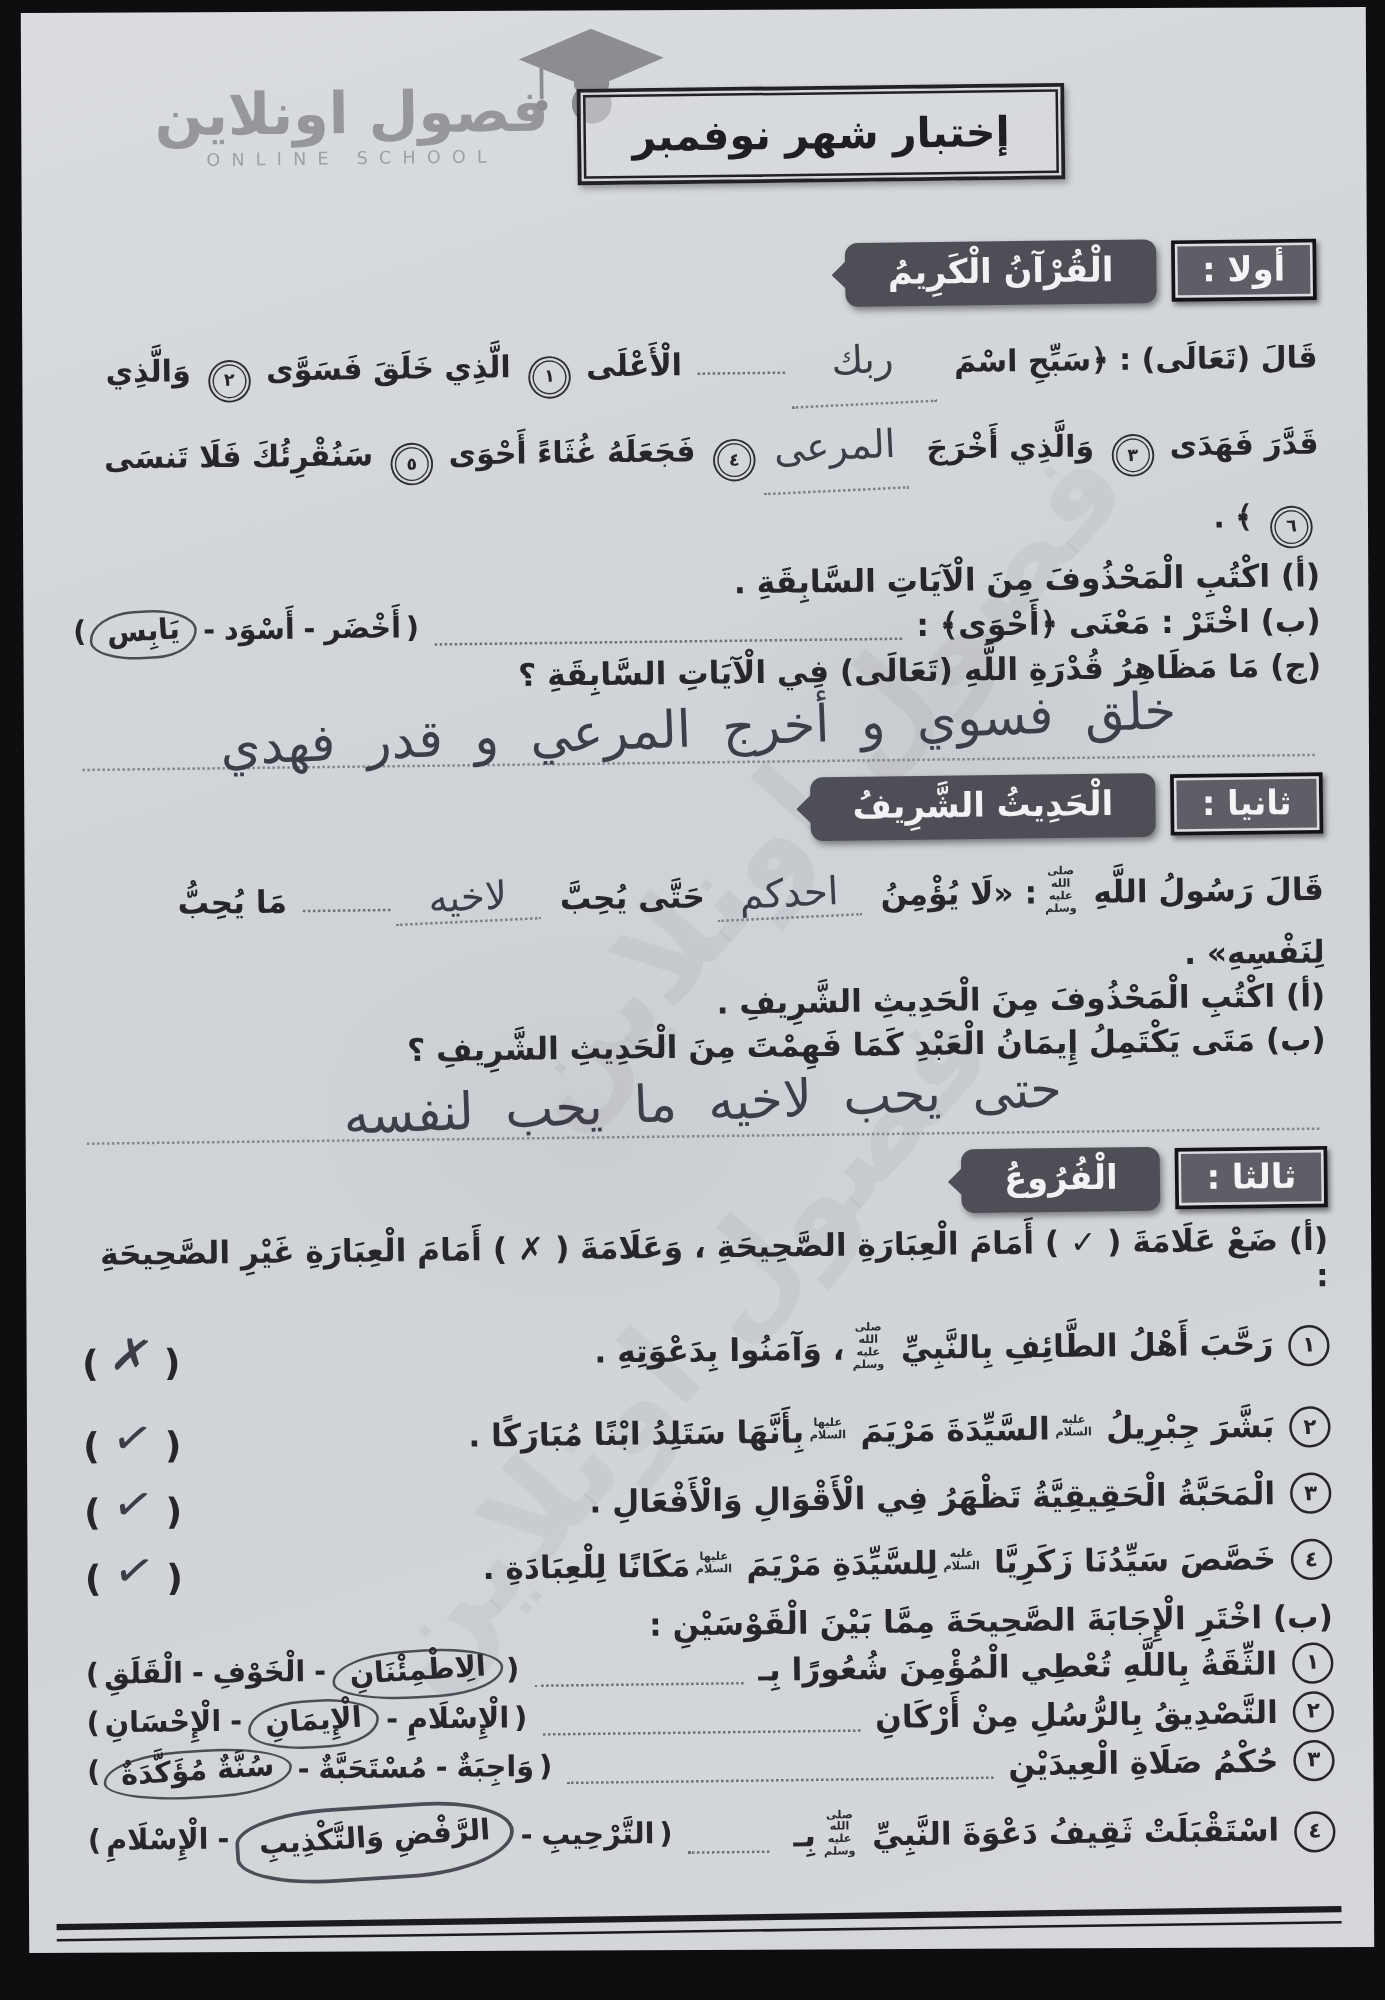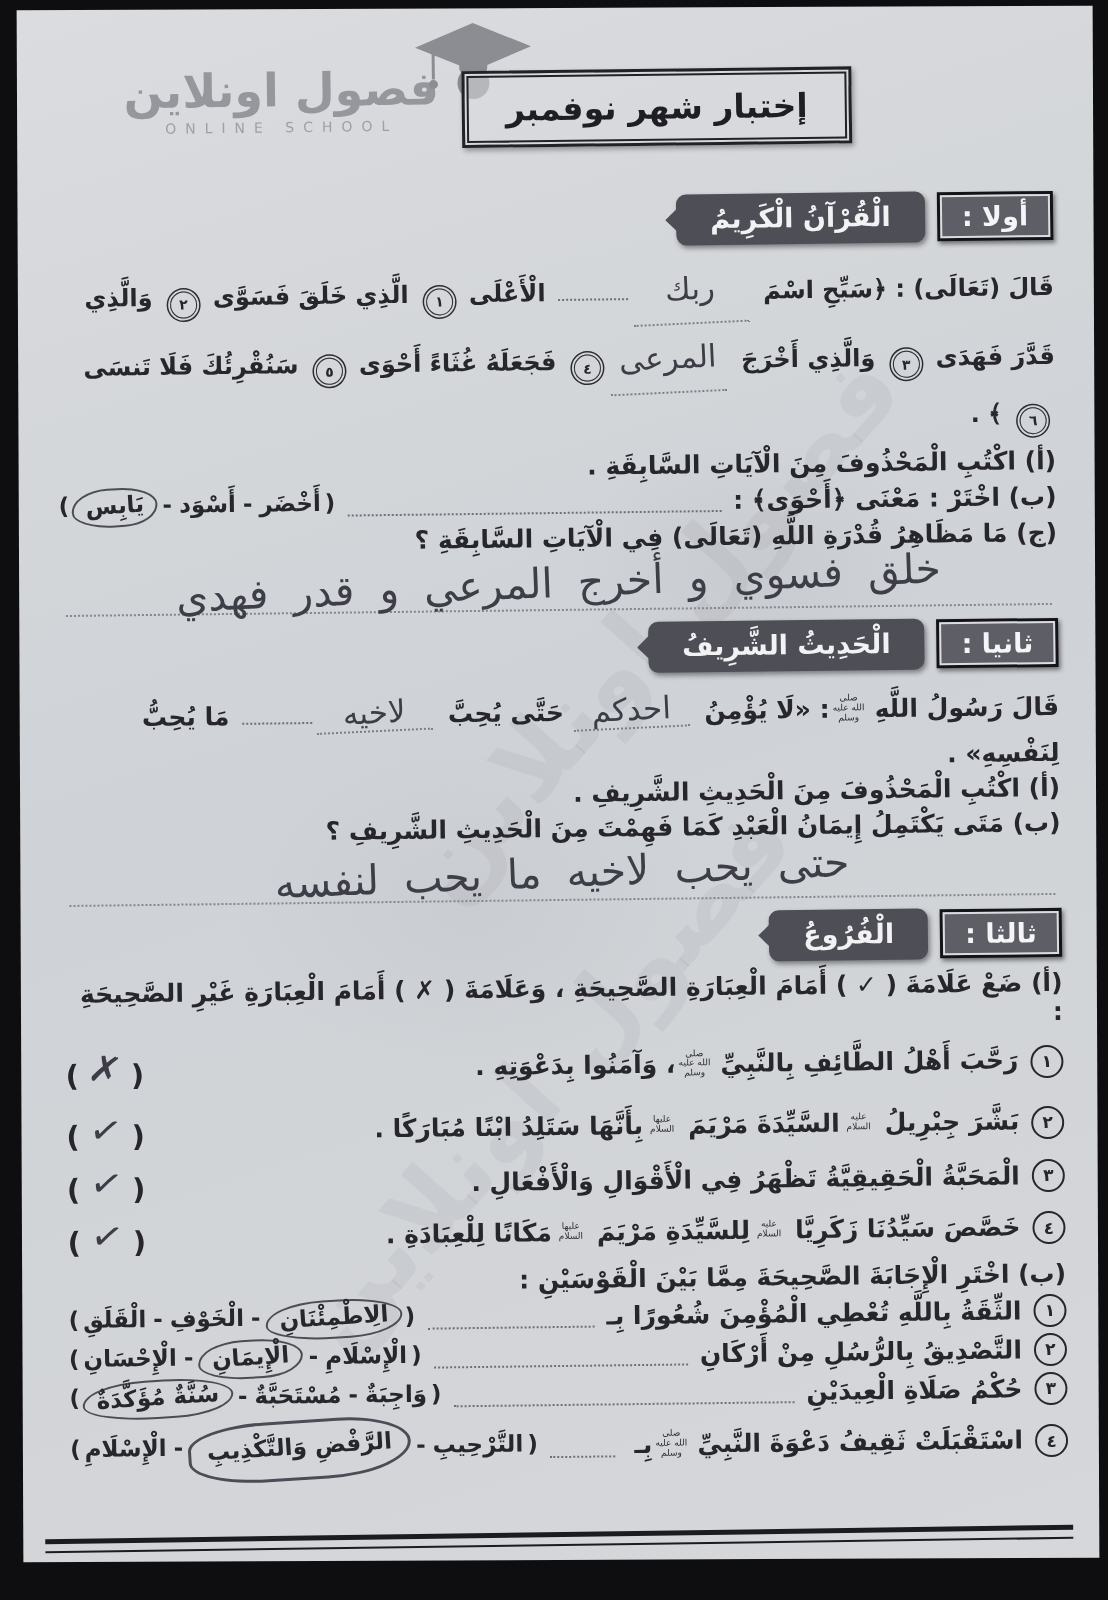--- a/index.html
+++ b/index.html
@@ -113,21 +113,21 @@
     padding:2px 12px 7px; transform:rotate(-3deg); margin:-4px -2px;
   }
   .circled.big {
     border-width:3px; padding:10px 16px 18px;
     border-radius:50% 46% 54% 50% / 58% 64% 78% 56%;
   }
 
   
   .honor {
     display:inline-block; width:32px; min-width:32px; vertical-align:middle;
-    font-size:9px; line-height:1.1; text-align:center; font-weight:normal;
+    font-size:9px; line-height:1.1; text-align:center; font-weight:bold;
     color:#2a2a32; margin:15px 3px; transform:translateY(-2px);
   }
 
   .stmt-gap { margin-top:36px; }
   .tight { margin:6px 0; }
 
   .bottom-rule {
     position:absolute; left:22px; right:26px; bottom:14px; height:7px;
     border-top:5px solid #1b1b21; border-bottom:2.5px solid #1b1b21;
     transform:rotate(-0.55deg); z-index:1;

